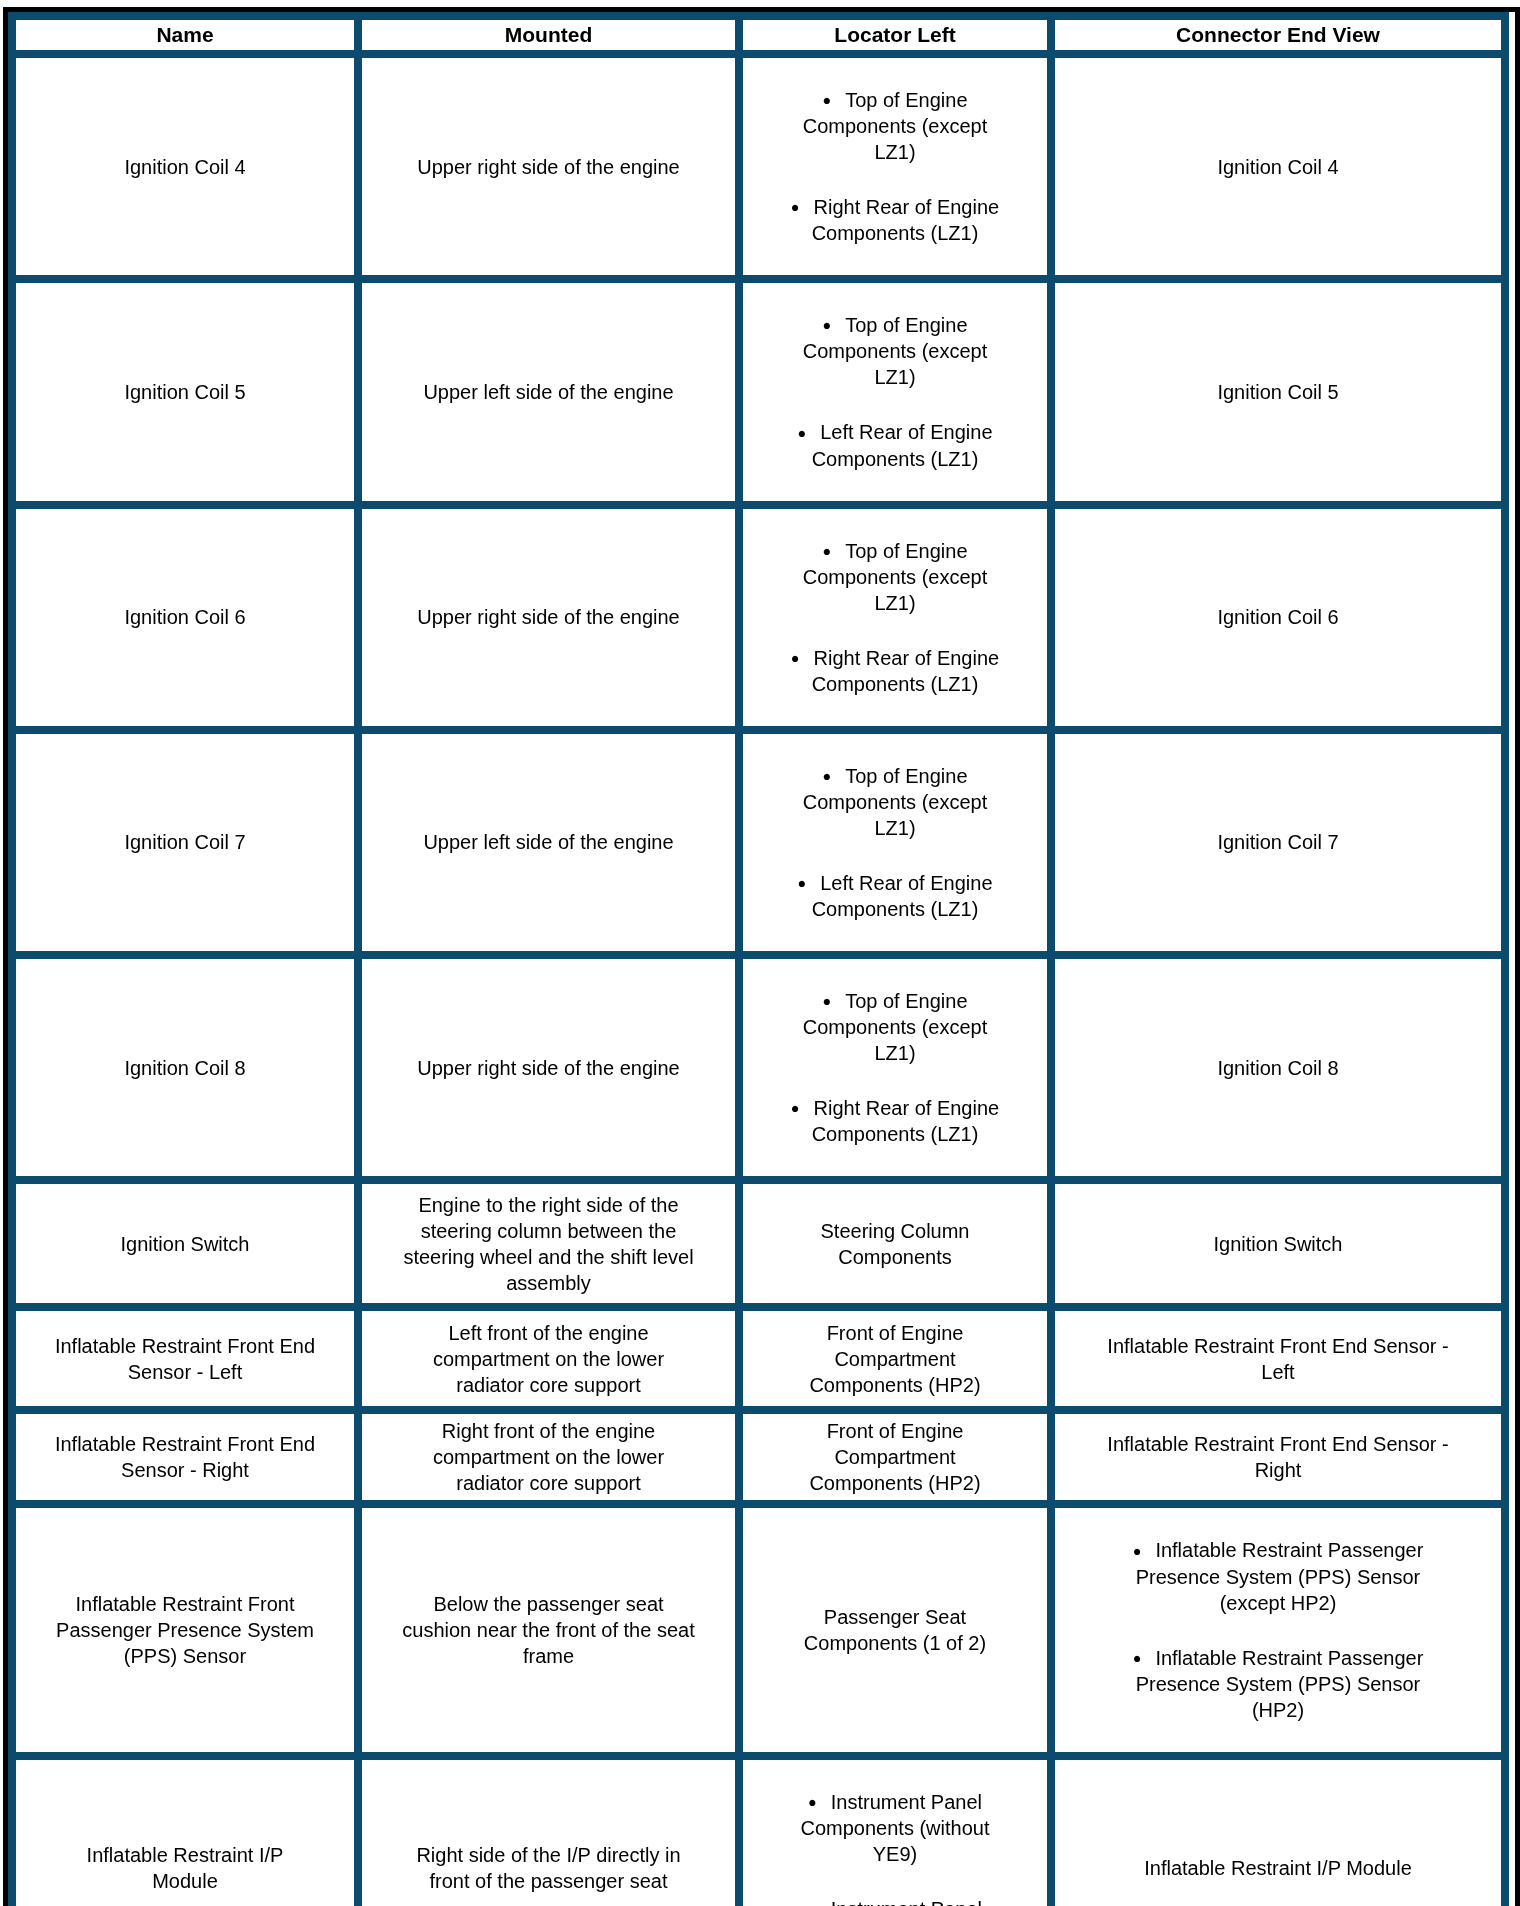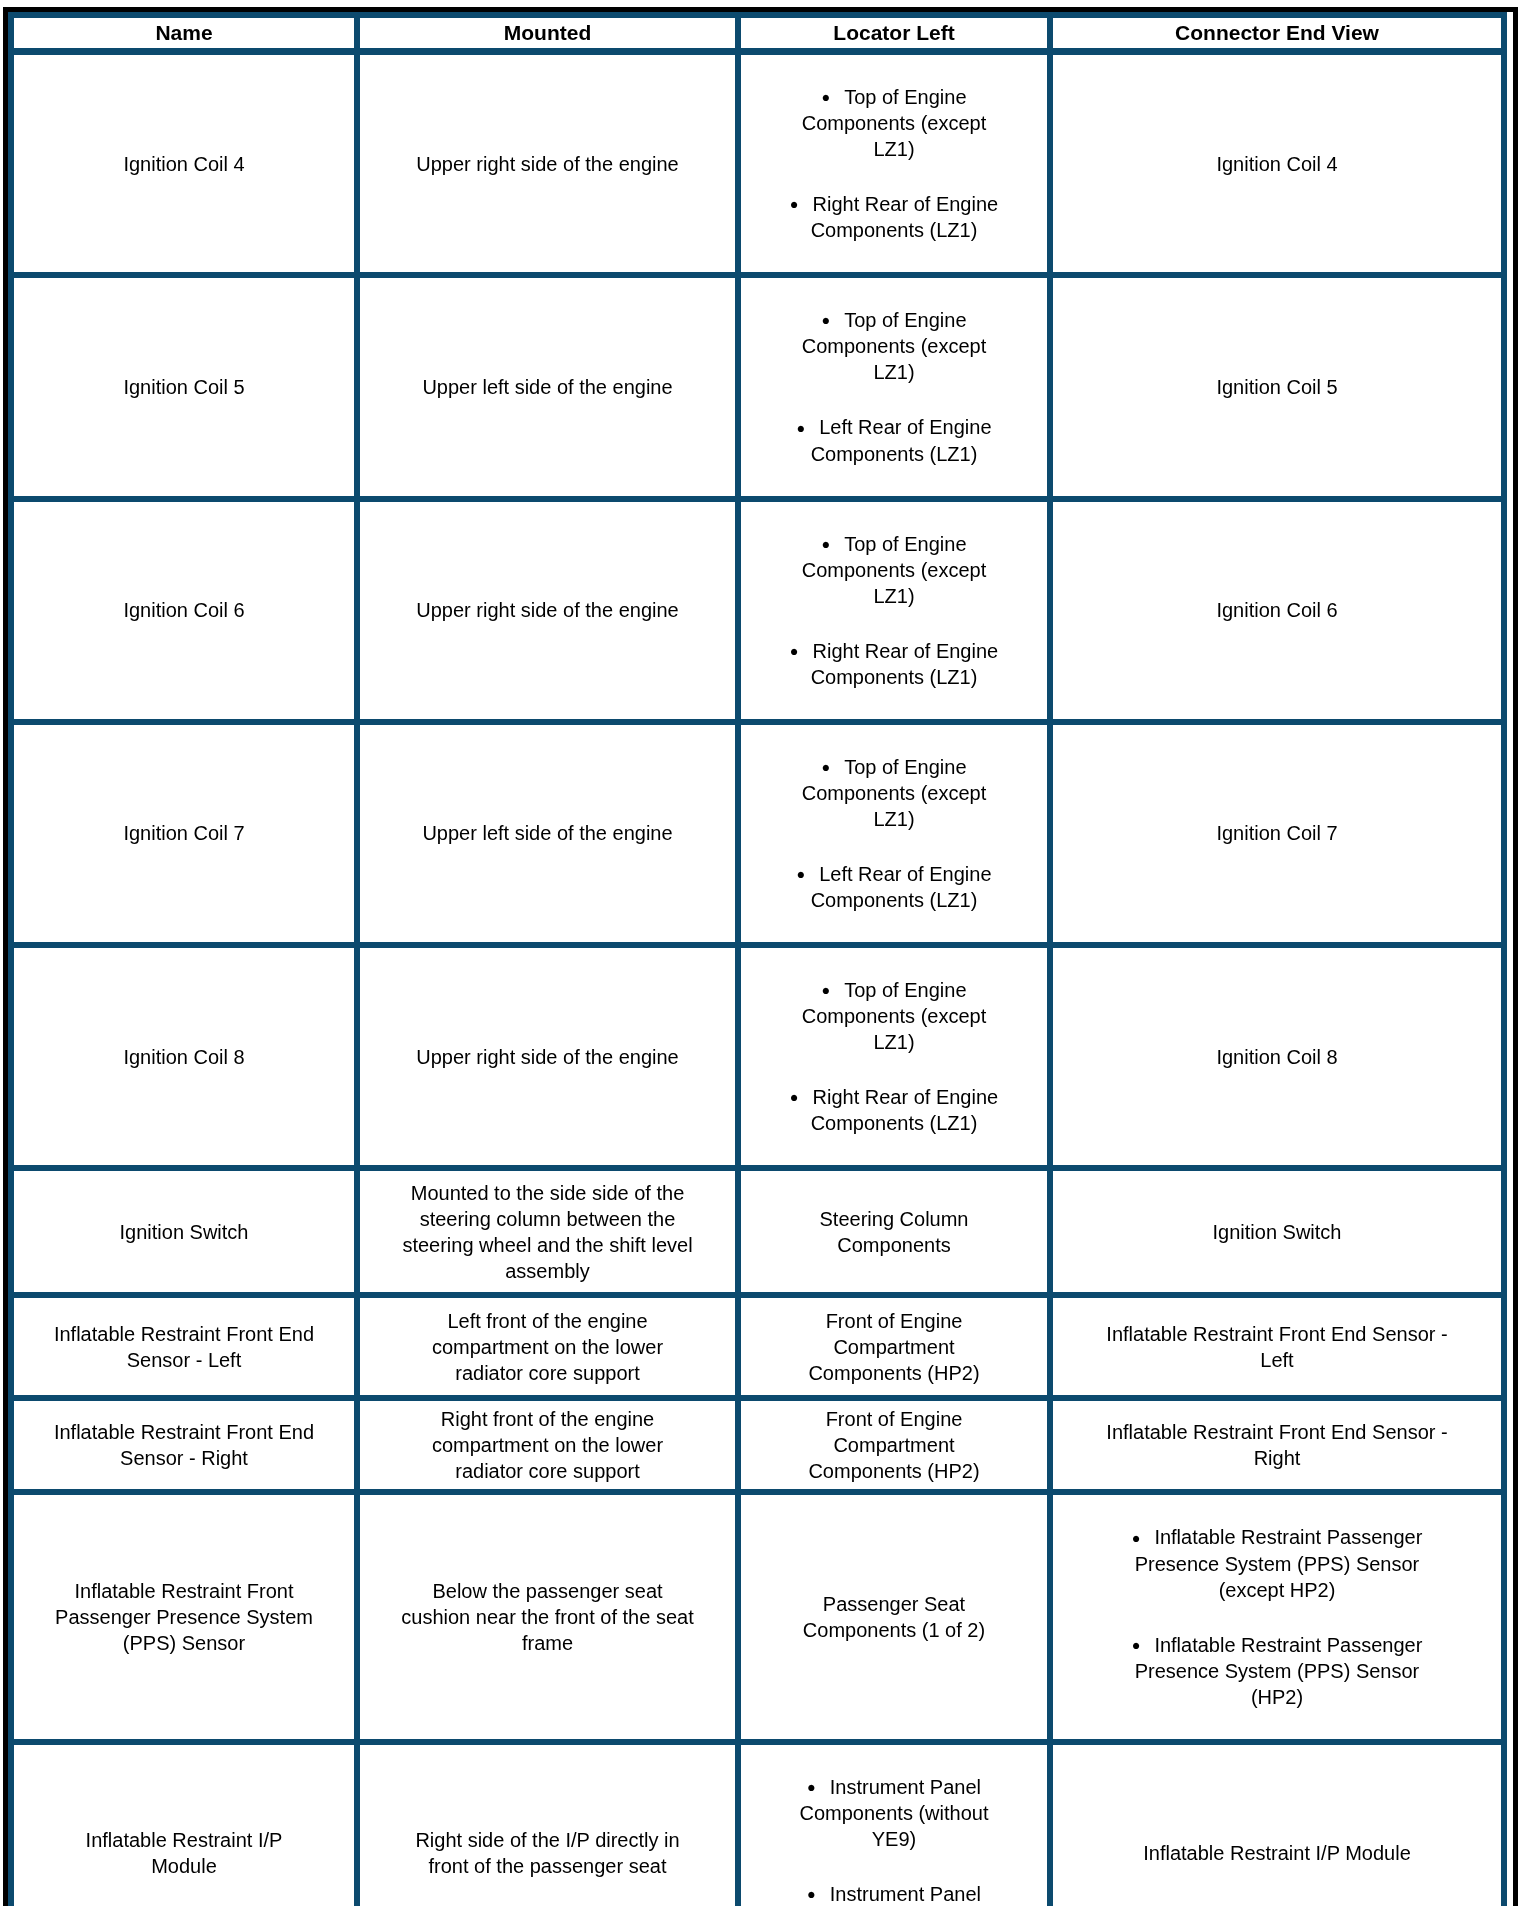--- a/index.html
+++ b/index.html
@@ -19,21 +19,21 @@
   }
 
   table.connector-table {
     border-collapse: collapse;
     table-layout: fixed;
     font-size: 20px;
     line-height: 26px;
   }
   table.connector-table td,
   table.connector-table th {
-    border: 6px solid #0c4a6e;
+    border: 8px solid #0c4a6e;
     vertical-align: middle;
     text-align: center;
     white-space: pre-line;
     padding: 3px 6px;
     overflow: hidden;
   }
   table.connector-table thead th {
     font-weight: bold;
     font-size: 21px;
     border-bottom-width: 7px;
@@ -154,21 +154,21 @@
 Components (except
 LZ1)</div>
           <div class="bullet-item">Right Rear of Engine
 Components (LZ1)</div>
         </td>
         <td class="connector-cell">Ignition Coil 8</td>
       </tr>
 
       <tr class="h127">
         <td class="name-cell">Ignition Switch</td>
-        <td class="location-cell">Mounted to the side side of the
+        <td class="location-cell">Engine to the right side of the
 steering column between the
 steering wheel and the shift level
 assembly</td>
         <td class="locator-cell">Steering Column
 Components</td>
         <td class="connector-cell">Ignition Switch</td>
       </tr>
 
       <tr class="h103">
         <td class="name-cell">Inflatable Restraint Front End

